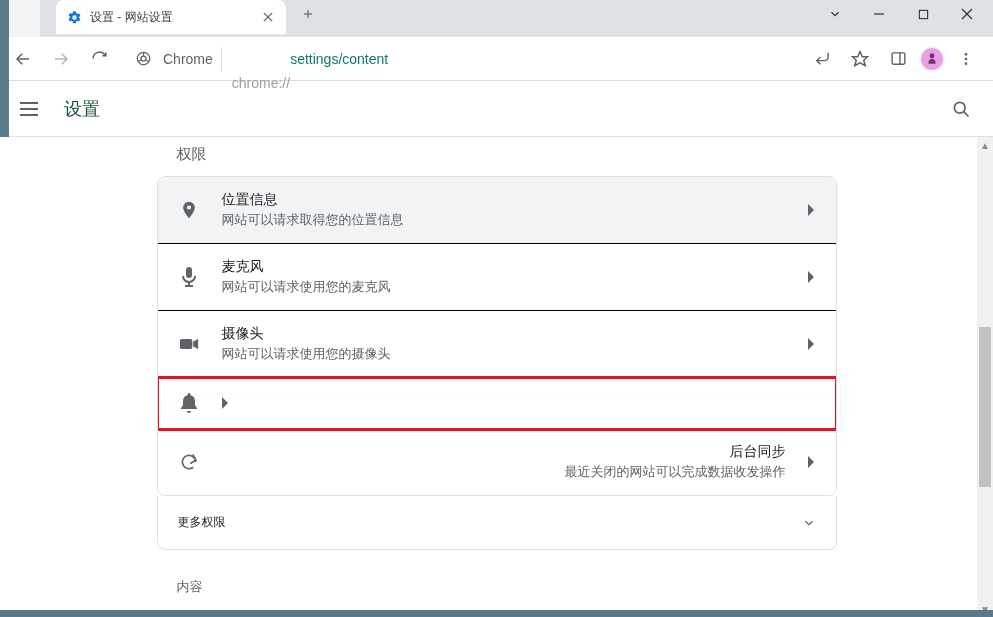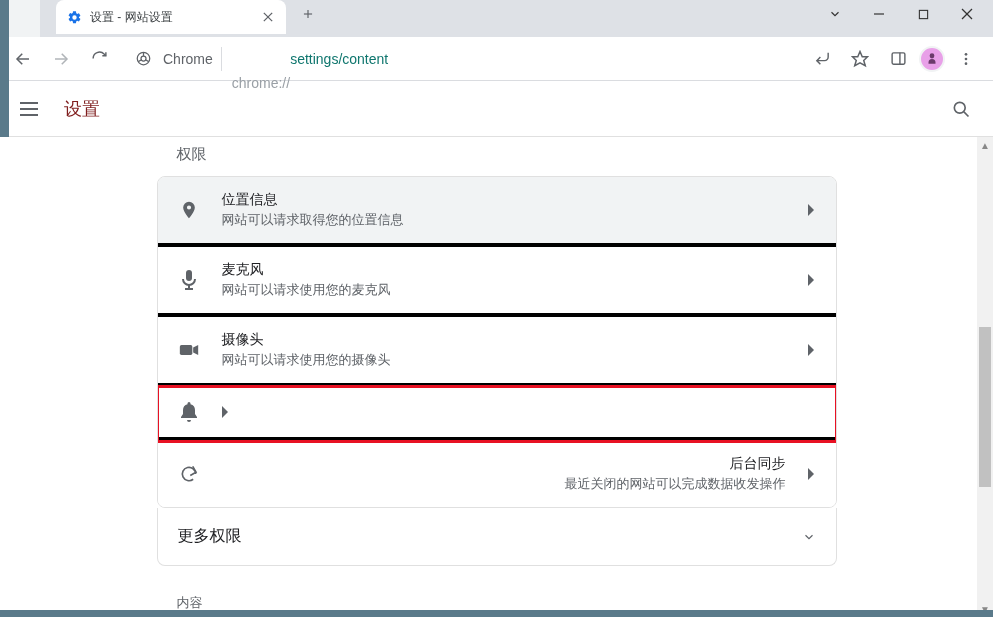--- a/index.html
+++ b/index.html
@@ -81,21 +81,21 @@
     .page-topbar {
       height: 56px;
       background:#fff;
       display:flex;
       align-items:center;
       padding:0 20px;
       border-bottom:1px solid #e0e0e0;
     }
     .hamburger { width:24px; height:24px; display:flex; flex-direction:column; justify-content:center; gap:4px; margin-right:20px; }
     .hamburger div { height:2px; background:#5f6368; width:18px; }
-    .page-title { font-size:18px; color:#7f1d1d; }
+    .page-title { font-size:18px; color:#14532d; }
     .page-topbar .spacer { flex:1; }
     .search-btn { width:24px; height:24px; display:flex; align-items:center; justify-content:center; color:#5f6368; }
     .content-area {
       height: calc(617px - 37px - 44px - 56px);
       background:#fff;
       display:flex;
       justify-content:center;
       overflow:hidden;
       position:relative;
     }
@@ -106,33 +106,33 @@
       width: 680px;
       border: none;
       margin-top: 0;
     }
     .section-label { font-size:15px; color:#5f6368; padding: 8px 20px 12px; }
     .perm-list { border:1px solid #e0e0e0; border-radius:8px; overflow:hidden; }
     .perm-row {
       display:flex;
       align-items:center;
       padding: 14px 20px;
-      border-bottom:4px solid #000000;
+      border-bottom:1px solid #000000;
       gap: 22px;
       background:#fff;
     }
     .perm-row:last-child { border-bottom:none;text-align:right; }
     .perm-row.hover { background:#f1f3f4; }
     .perm-row.highlight { outline:3px solid #e81123; outline-offset:-1px; }
     .perm-icon { width:22px; height:22px; color:#5f6368; display:flex; align-items:center; justify-content:center; }
     .perm-text { flex:1; display:flex; flex-direction:column; gap:2px; }
     .perm-title { font-size:14px; color:#202124; }
     .perm-sub { font-size:13px; color:#5f6368; }
     .perm-arrow { color:#5f6368; }
-    .more-row { display:flex; align-items:center; justify-content:space-between; padding:18px 20px; border:1px solid #e0e0e0; border-top:none; border-bottom-left-radius:8px; border-bottom-right-radius:8px; font-size:16px; color:#202124; }
+    .more-row { display:flex; align-items:center; justify-content:space-between; padding:18px 20px; border:1px solid #e0e0e0; border-top:none; border-bottom-left-radius:8px; border-bottom-right-radius:8px; font-size:12px; color:#202124; }
     .section-content { font-size:13px; color:#5f6368; padding: 28px 20px 8px; }
     .page-edge-left { position:absolute; left:0; top:0; width:9px; height:100%; background:#5a7a8a; }
     .page-edge-bottom { position:absolute; left:0; bottom:0; width:100%; height:7px; background:#5a7a8a; }
     svg { display:block; }
   </style>
 </head>
 <body>
 
 <div class="page-edge-left"></div>
 

